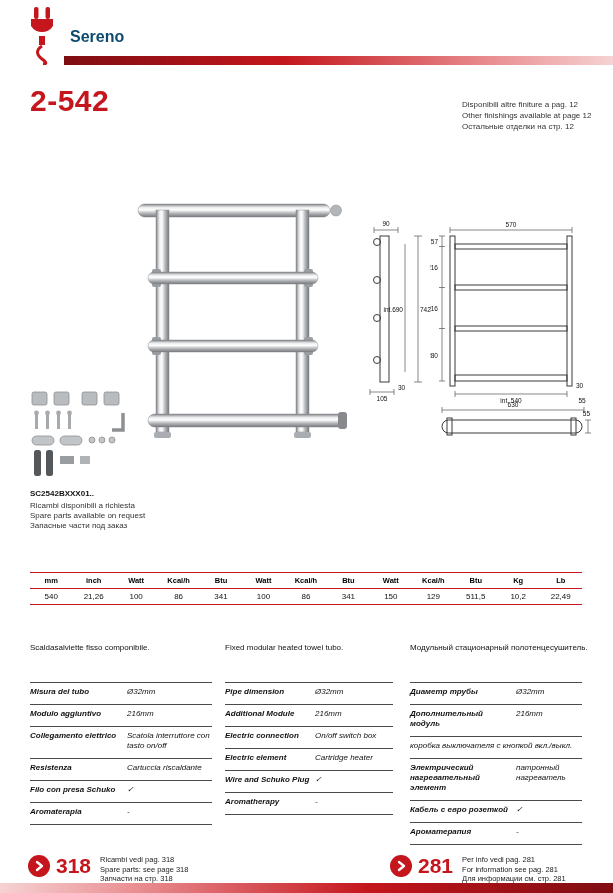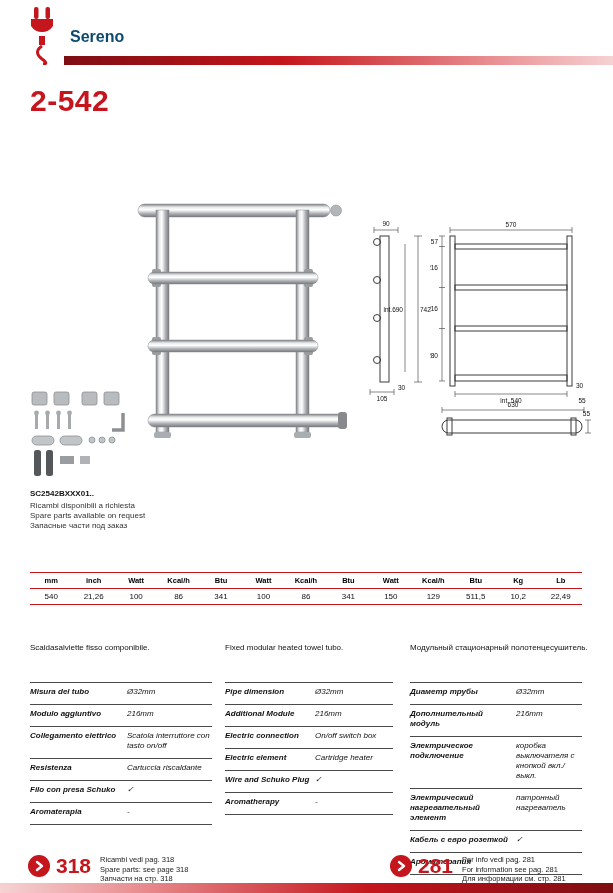--- a/index.html
+++ b/index.html
@@ -73,20 +73,25 @@
       <rect x="18.5" y="0" width="4.5" height="12" rx="2"></rect>
       <path d="M4 12 h22 v7 a13 13 0 0 1 -22 0 z"></path>
       <rect x="12" y="29" width="6" height="9"></rect>
     </g>
     <path d="M15 39 q-9 6 0 13 q7 5 1 5" stroke="#c4161c" stroke-width="3" fill="none"></path>
   </svg>
   <div class="brand">Sereno</div>
   <div class="top-bar"></div>
 
   <div class="model">2-542</div>
+  <div class="finish-notes">
+    <div>Disponibili altre finiture a pag. 12</div>
+    <div>Other finishings available at page 12</div>
+    <div>Остальные отделки на стр. 12</div>
+  </div>
 
   <svg class="product" width="230" height="255" viewBox="0 0 230 255">
     <defs>
       <linearGradient id="cv" x1="0" y1="0" x2="1" y2="0">
         <stop offset="0" stop-color="#7d7f82"></stop>
           <stop offset="0.25" stop-color="#e8eaec"></stop>
         <stop offset="0.45" stop-color="#ffffff"></stop>
           <stop offset="0.7" stop-color="#b7babd"></stop>
         <stop offset="1" stop-color="#74767a"></stop>
       </linearGradient>
@@ -319,21 +324,20 @@
   <div class="spec-col ru">
     <div class="spec-row">
         <div class="spec-label">Диаметр трубы</div>
         <div class="spec-value">Ø32mm</div>
       </div>
     <div class="spec-row">
         <div class="spec-label">Дополнительный модуль</div>
         <div class="spec-value">216mm</div>
       </div>
     <div class="spec-row">
-        <div class="spec-label">Электрическое подключение</div>
         <div class="spec-value">коробка выключателя с кнопкой вкл./выкл.</div>
       </div>
     <div class="spec-row">
         <div class="spec-label">Электрический нагревательный элемент</div>
         <div class="spec-value">патронный нагреватель</div>
       </div>
     <div class="spec-row">
         <div class="spec-label">Кабель с евро розеткой</div>
         <div class="spec-value">✓</div>
       </div>

